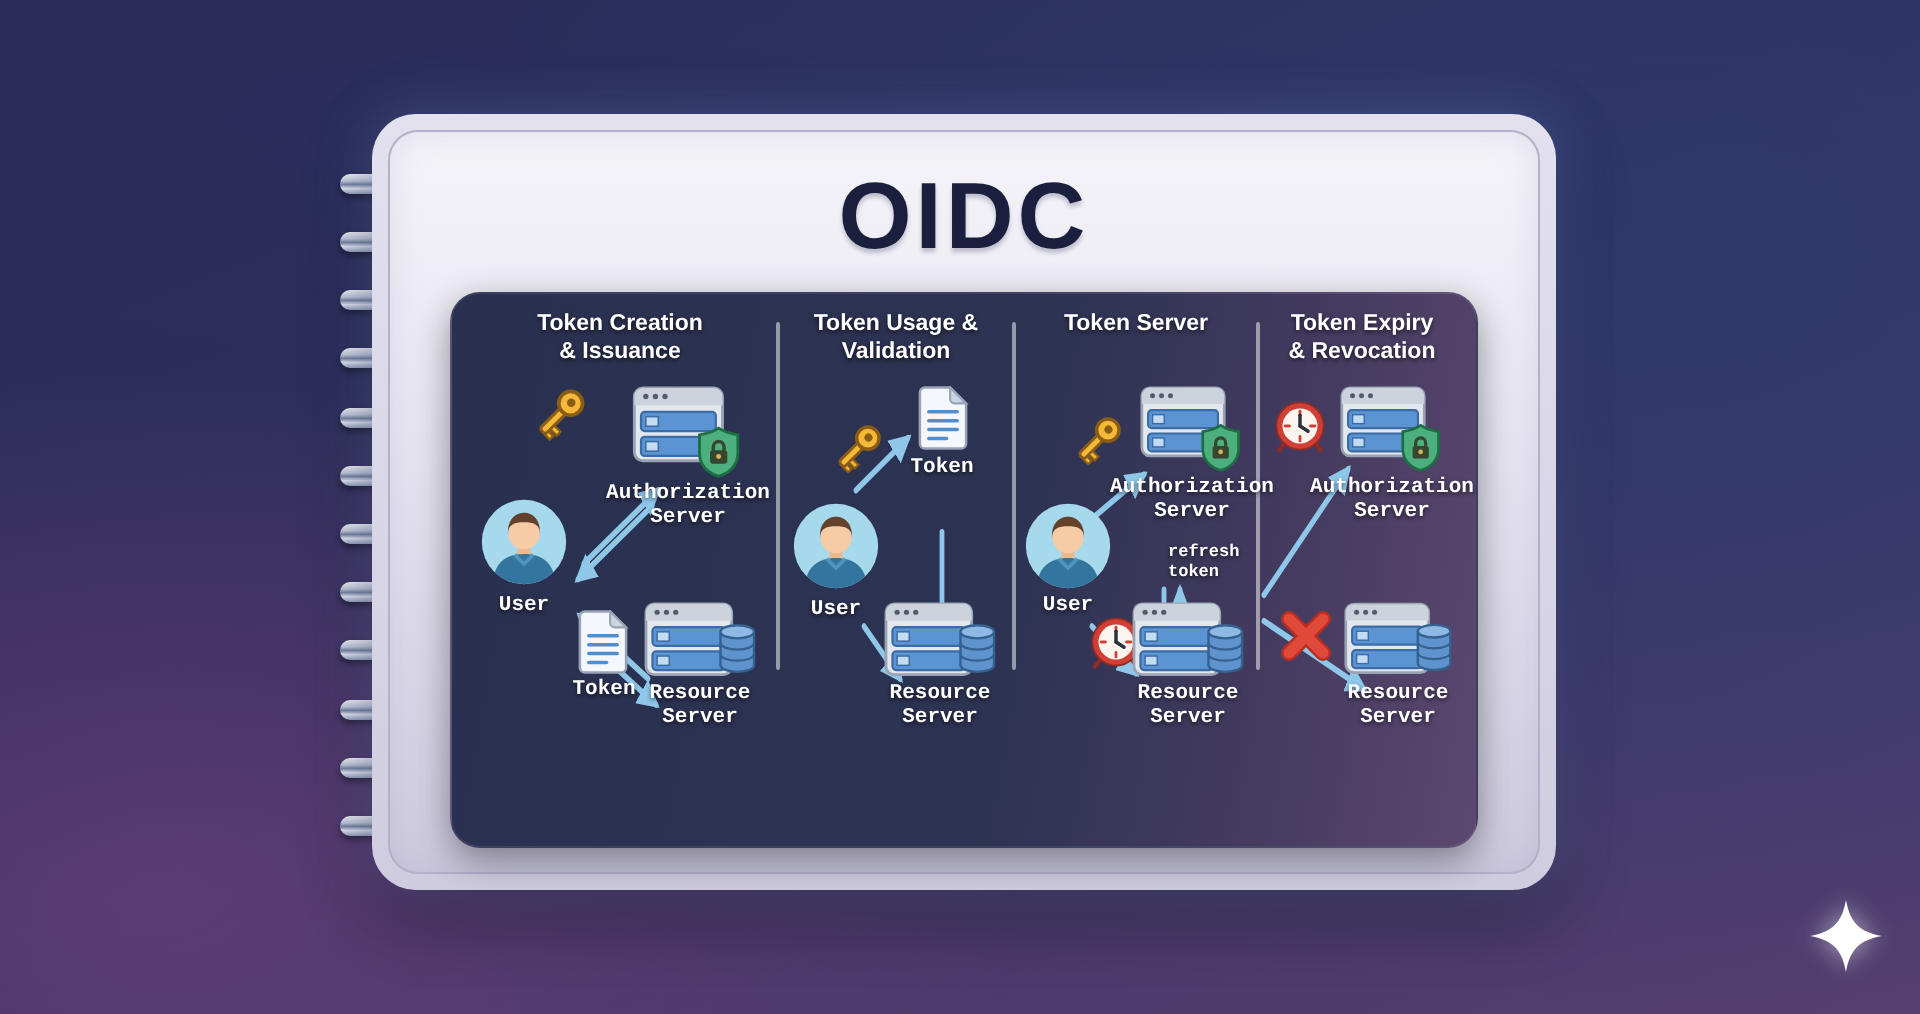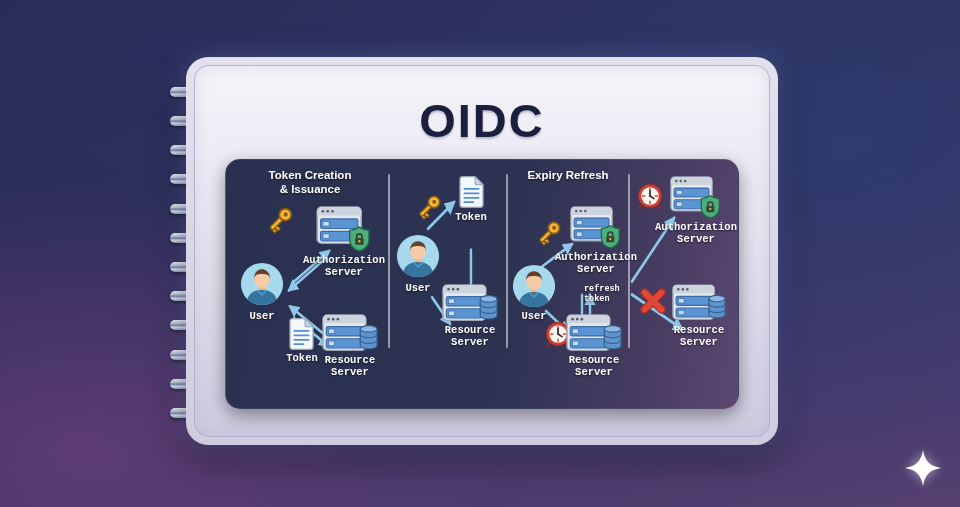--- a/index.html
+++ b/index.html
@@ -23,41 +23,41 @@
     box-shadow:0 0 28px rgba(140,165,255,.30), 0 12px 34px rgba(0,0,0,.45);
     padding:8px;box-sizing:border-box;
   }
   .card-inner{
     width:100%;height:100%;border-radius:15px;
     background:linear-gradient(180deg,#f5f4f9 0%,#e6e4f0 45%,#cecbe0 100%);
     box-shadow:inset 0 0 0 1px #b3b0c9, inset 0 0 18px rgba(120,120,170,.18);
     display:flex;flex-direction:column;align-items:center;
   }
   .page-title{
-    margin-top:28px;font-size:47px;font-weight:800;letter-spacing:2px;
+    margin-top:15px;font-size:47px;font-weight:800;letter-spacing:2px;
     color:#1a1f3d;text-shadow:0 2px 2px rgba(30,35,80,.25);
   }
   .banner{
     margin-top:9px;border-radius:12px;padding:3px;
     background:linear-gradient(90deg,#ea8a5c 0%,#f2a963 55%,#f6c169 100%);
     box-shadow:0 0 16px rgba(240,150,80,.5), 0 2px 6px rgba(0,0,0,.35);
   }
   .banner-inner{
     border-radius:9px;background:#3e4666;padding:9px 30px 10px;
     box-shadow:inset 0 0 12px rgba(0,0,0,.35);
   }
   .banner-text{
     font-size:25px;font-weight:800;letter-spacing:1.5px;white-space:nowrap;
     color:#ef9a60;
     background:linear-gradient(90deg,#dd7352 0%,#eb9a5e 55%,#f7c670 100%);
     -webkit-background-clip:text;background-clip:text;-webkit-text-fill-color:transparent;
   }
   
   .panel{
-    margin-top:11px;width:514px;height:250px;border-radius:15px;
+    margin-top:11px;width:514px;height:278px;border-radius:15px;
     background:linear-gradient(100deg,#2a3150 0%,#2d3352 55%,#473c61 82%,#5c4870 100%);
     border:1px solid rgba(255,255,255,.08);
     box-shadow:0 6px 18px rgba(0,0,0,.4);
     box-sizing:border-box;padding:8px 6px 0;
     display:flex;flex-direction:row;
   }
   .col{display:flex;flex-direction:column;}
   .hdr{
     text-align:center;white-space:pre-line;color:#fff;font-weight:700;
     font-size:11.5px;line-height:1.25;height:30px;
@@ -268,20 +268,22 @@
                 <use href="#sym-resserver"></use>
               </svg>
             <div class="lbl" style="left:118px;top:156px">Resource
 Server</div>
           </div>
         </div>
 
         <div class="divider"></div>
 
         <div class="col" style="width:116px">
+          <div class="hdr">Token Usage &amp;
+Validation</div>
           <div class="diag">
             <svg class="arrows" viewBox="0 0 116 182" preserveAspectRatio="none">
               <path d="M38 46 L64 26" marker-end="url(#ah)"></path>
               <path d="M81 62 L81 110" marker-end="url(#ah)"></path>
               <path d="M42 98 L60 118" marker-end="url(#ah)"></path>
             </svg>
             <svg class="icon" style="left:22px;top:24px" width="32" height="32">
                 <use href="#sym-key"></use>
               </svg>
             <svg class="icon" style="left:68px;top:8px" width="27" height="32">
@@ -296,21 +298,21 @@
                 <use href="#sym-resserver"></use>
               </svg>
             <div class="lbl" style="left:80px;top:156px">Resource
 Server</div>
           </div>
         </div>
 
         <div class="divider"></div>
 
         <div class="col" style="width:120px">
-          <div class="hdr">Expiry Refresh</div>
+          <div class="hdr">Token Server</div>
           <div class="diag">
             <svg class="arrows" viewBox="0 0 120 182" preserveAspectRatio="none">
               <path d="M30 62 L64 40" marker-end="url(#ah)"></path>
               <path d="M74 84 L74 112" marker-end="url(#ah)"></path>
               <path d="M82 112 L82 84" marker-end="url(#ah)"></path>
               <path d="M38 98 L60 116" marker-end="url(#ah)"></path>
             </svg>
             <svg class="icon" style="left:24px;top:20px" width="32" height="32">
                 <use href="#sym-key"></use>
               </svg>
@@ -332,20 +334,22 @@
                 <use href="#sym-resserver"></use>
               </svg>
             <div class="lbl" style="left:86px;top:156px">Resource
 Server</div>
           </div>
         </div>
 
         <div class="divider"></div>
 
         <div class="col" style="width:102px">
+          <div class="hdr">Token Expiry
+&amp; Revocation</div>
           <div class="diag">
             <svg class="arrows" viewBox="0 0 102 182" preserveAspectRatio="none">
               <path d="M2 86 L44 38" marker-end="url(#ah)"></path>
               <path d="M2 96 L52 122" marker-end="url(#ah)"></path>
             </svg>
             <svg class="icon" style="left:6px;top:14px" width="28" height="28">
                 <use href="#sym-clock"></use>
               </svg>
             <svg class="icon" style="left:40px;top:8px" width="52" height="43">
                 <use href="#sym-authserver"></use>

